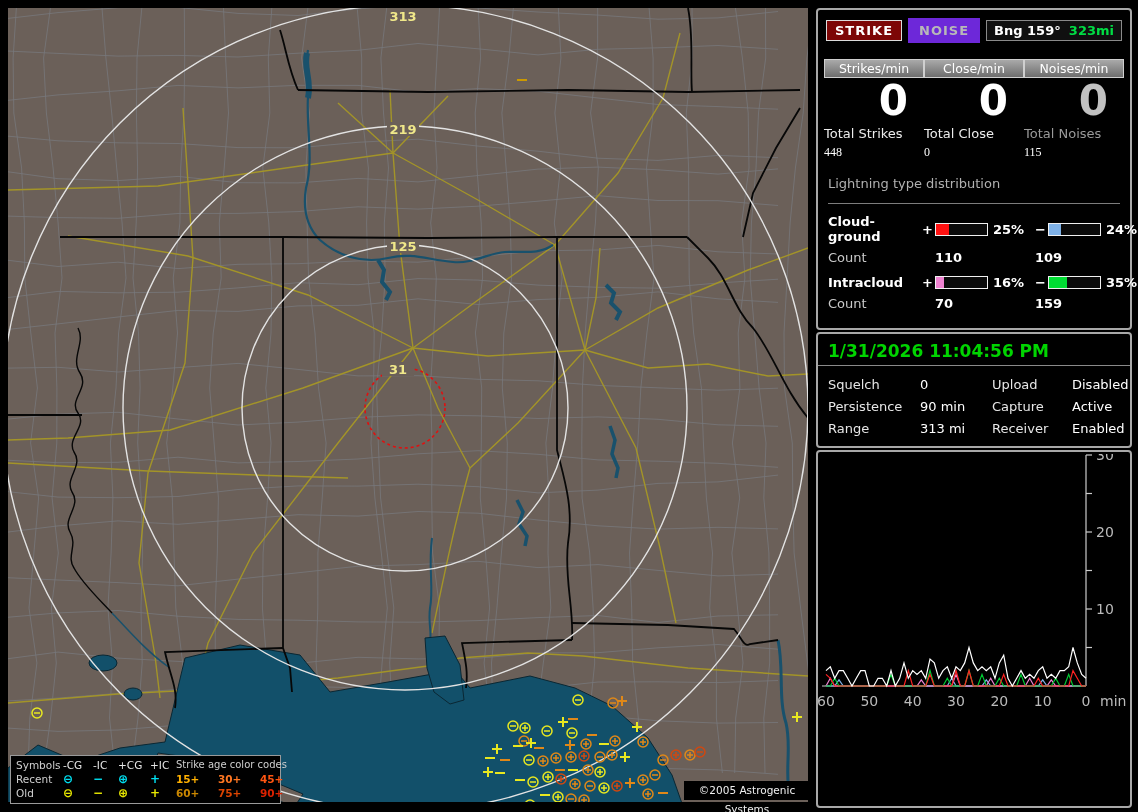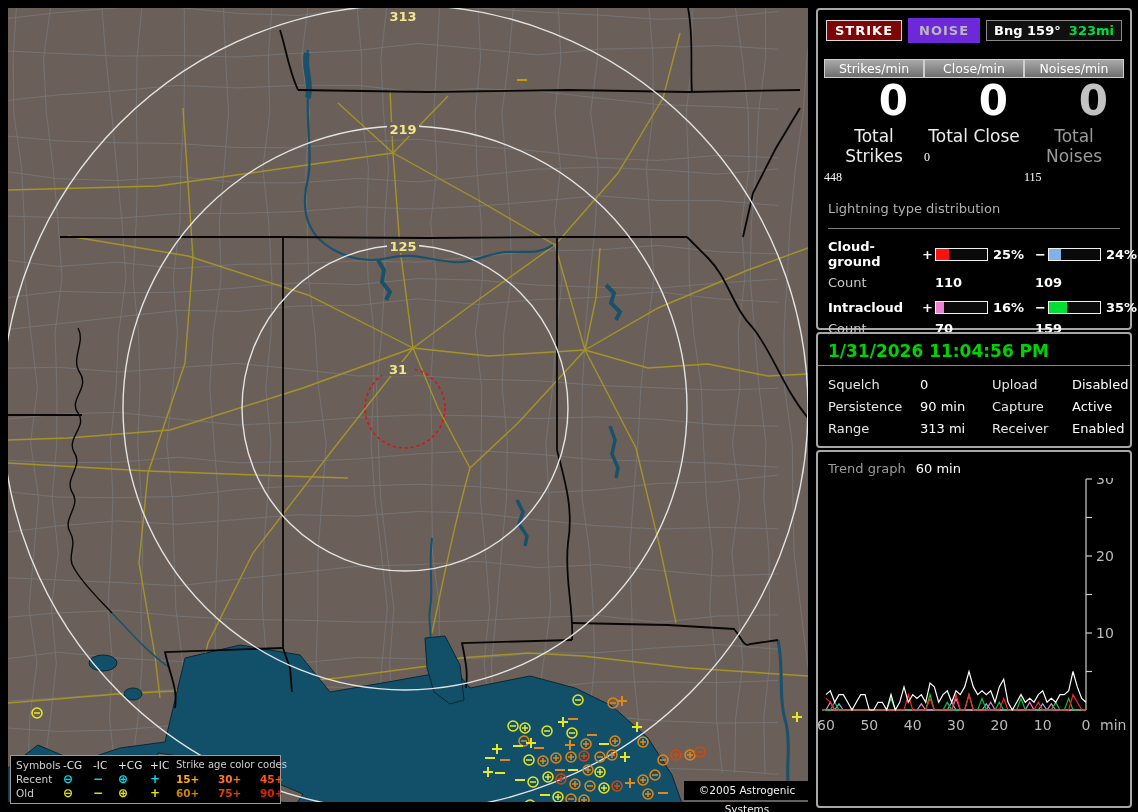--- a/index.html
+++ b/index.html
@@ -28,21 +28,21 @@
   #strikeBtn{background:#7d0606;border:1px solid #dcdcdc;color:#fff;letter-spacing:1px;}
   #noiseBtn{background:#6d28d9;border:3px solid #6d28d9;color:#b8b8b8;letter-spacing:1px;}
   #bngBox{margin-left:auto;display:flex;justify-content:space-between;align-items:center;width:148px;
     background:#101010;border:1px solid #8a8a8a;padding:2px 7px;font-weight:bold;}
   #bngLabel{color:#fff;} #bngRange{color:#00dd44;}
   .counters{display:grid;grid-template-columns:1fr 1fr 1fr;padding:16px 6px 0 6px;}
   .cbtn{margin:0 auto;background:linear-gradient(#a9a9a9,#6e6e6e);border:1px solid #cfcfcf;
     color:#fff;font-size:12.5px;padding:1px 7px;text-align:center;cursor:pointer;}
   .bigzero{font-size:42px;font-weight:bold;color:#fff;text-align:right;padding-right:16px;line-height:46px;}
   .bigzero.dim{color:#c2c2c2;}
-  .tlabel{font-size:17px;color:#ececec;text-align:center;padding-top:2px;}
+  .tlabel{font-size:13px;color:#ececec;text-align:left;padding-top:2px;}
   .tlabel.dim{color:#9a9a9a;}
   .tval{font-size:12px;color:#fff;text-align:left;padding:4px 16px 0 0;font-family:Liberation Serif, serif;}
   .dist-title{color:#b0b0b0;margin:16px 10px 0 10px;border-bottom:1px solid #7d7d7d;padding-bottom:12px;}
   .dist-row{display:grid;grid-template-columns:94px 13px 58px 42px 13px 58px 42px;align-items:center;padding:10px 10px 0 10px;}
   .dist-row .dl{font-weight:bold;color:#fff;}
   .sign{font-weight:bold;color:#fff;}
   .bar{height:11px;border:1px solid #f0f0f0;background:#0a0a0a;position:relative;margin-right:5px;}
   .bar i{position:absolute;left:0;top:0;bottom:0;display:block;}
   .pct{font-weight:bold;color:#fff;}
   .count-row{display:grid;grid-template-columns:94px 13px 100px 100px;align-items:center;padding:6px 10px 0 10px;}
@@ -563,24 +563,20 @@
       <span class="sl">Capture</span>
       <span class="sv v-green">Active</span>
       <span class="sl">Range</span>
       <span class="sv">313 mi</span>
       <span class="sl">Receiver</span>
       <span class="sv v-green">Enabled</span>
     </div>
   </div>
 
   <div id="box3" class="pbox">
-    <div class="trend-row">
-      <span class="gl">Trend graph</span>
-      <span class="gv">60 min</span>
-    </div>
     <svg id="trend-svg" width="308" height="268" style="display:block;margin-top:2px">
         <line x1="268" y1="232" x2="268" y2="1" stroke="#cccccc" stroke-width="1.2"></line>
         <line x1="4" y1="232" x2="268" y2="232" stroke="#cccccc" stroke-width="1.2"></line>
         <line x1="268" y1="193.5" x2="274" y2="193.5" stroke="#cccccc" stroke-width="1.2"></line>
         <line x1="268" y1="155" x2="274" y2="155" stroke="#cccccc" stroke-width="1.2"></line>
         <text x="278" y="160" fill="#bbbbbb" font-size="14" font-family="DejaVu Sans, sans-serif">10</text>
         <line x1="268" y1="116.5" x2="274" y2="116.5" stroke="#cccccc" stroke-width="1.2"></line>
         <line x1="268" y1="78" x2="274" y2="78" stroke="#cccccc" stroke-width="1.2"></line>
         <text x="278" y="83" fill="#bbbbbb" font-size="14" font-family="DejaVu Sans, sans-serif">20</text>
         <line x1="268" y1="39.5" x2="274" y2="39.5" stroke="#cccccc" stroke-width="1.2"></line>

